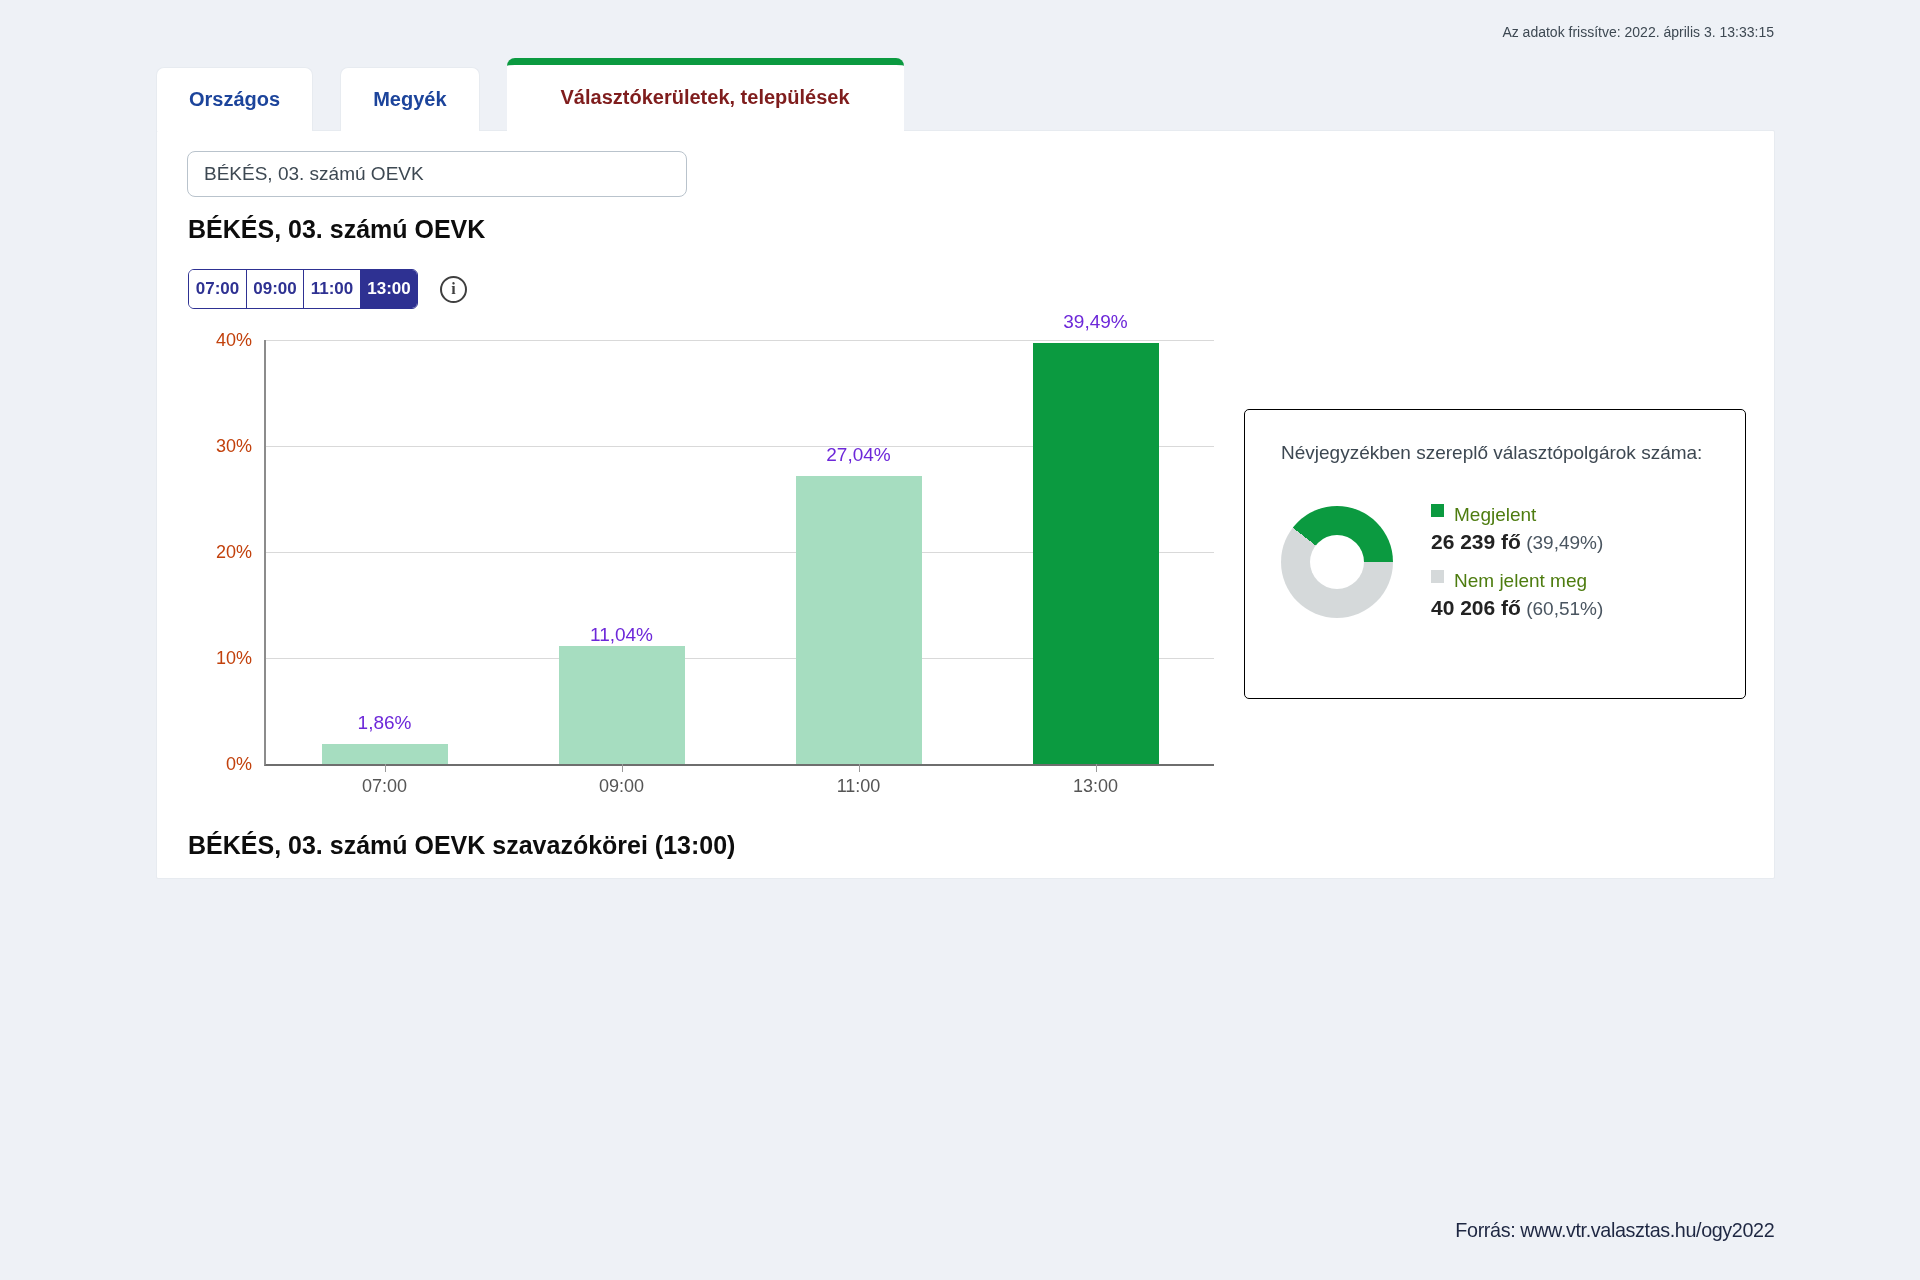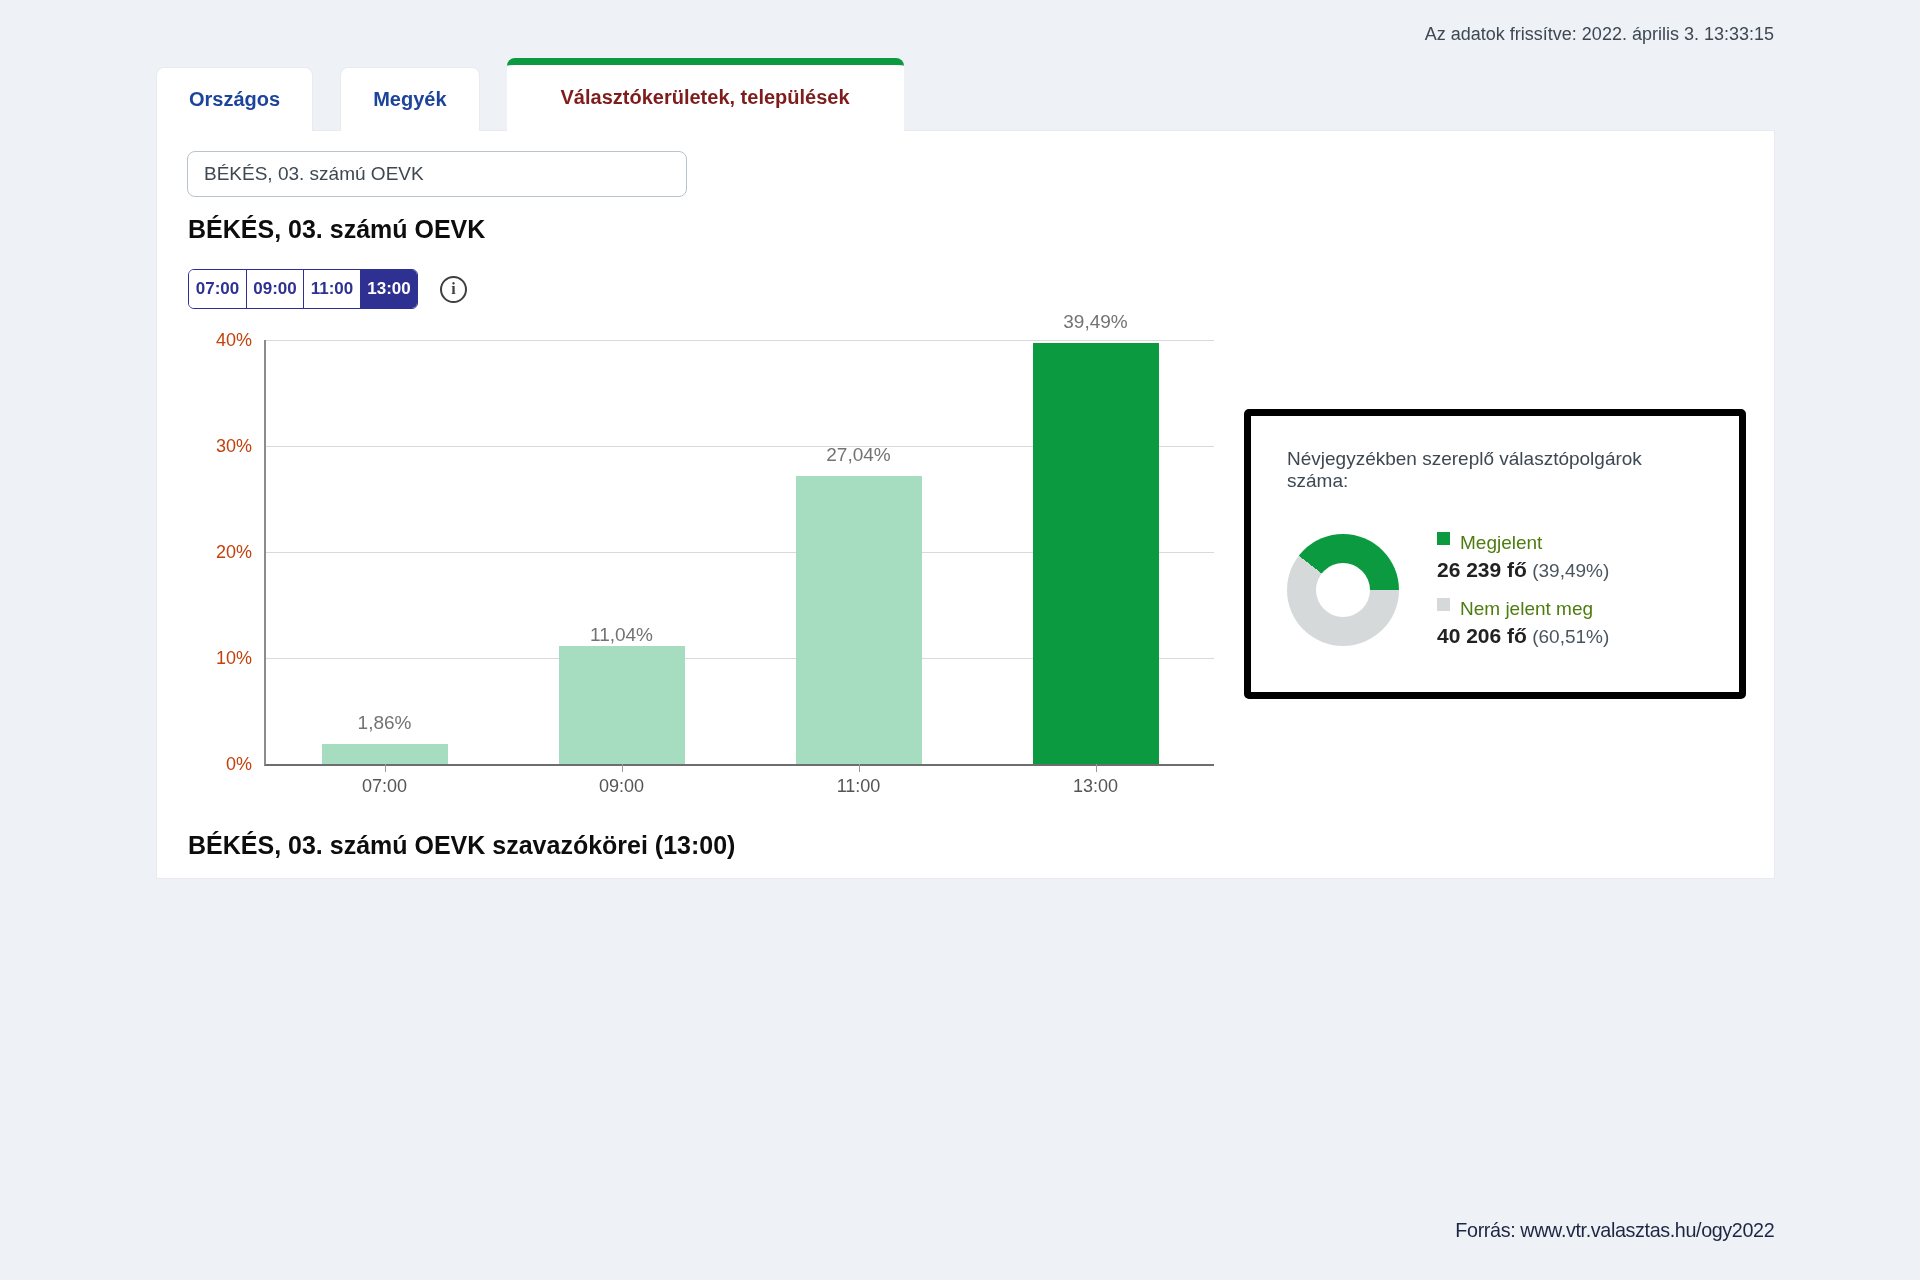--- a/index.html
+++ b/index.html
@@ -6,21 +6,21 @@
   html,body { width:1920px; height:1280px; }
   body {
     position:relative;
     background:#eef1f6;
     font-family:"Liberation Sans", sans-serif;
     color:#333;
     overflow:hidden;
   }
 
   
-  .updated { position:absolute; top:24px; right:146px; font-size:18px; color:#3d4852; }
+  .updated { position:absolute; top:24px; right:146px; font-size:14px; color:#3d4852; }
 
   
   .tabs { position:absolute; left:156px; top:58px; height:73px; display:flex; align-items:flex-end; gap:27px; z-index:3; }
   .tab {
     height:64px; line-height:63px; padding:0 32px;
     background:#ffffff; border:1px solid #e7ebf0; border-bottom:none;
     border-radius:8px 8px 0 0; font-size:20px; font-weight:bold;
     color:#1c449b; cursor:pointer; white-space:nowrap;
   }
   .tab.active {
@@ -63,28 +63,28 @@
 
   
   .plot {
     position:absolute; left:107px; top:209px; width:950px; height:426px;
     border-left:2px solid #8c8c8c; border-bottom:2px solid #6e6e6e;
   }
   .gridline { position:absolute; left:0; width:100%; height:1px; background:#d9d9d9; }
   .ylabel { position:absolute; left:-88px; width:74px; text-align:right; font-size:18px; color:#c2410c; transform:translateY(50%); }
   .slot { position:absolute; bottom:0; height:100%; }
   .bar { position:absolute; bottom:0; left:50%; transform:translateX(-50%); width:126px; }
-  .value-label { position:absolute; left:0; width:100%; text-align:center; font-size:19px; color:#737373; }
+  .value-label { position:absolute; left:0; width:100%; text-align:center; font-size:19px; color:#6d28d9; }
   .xtick { position:absolute; top:100%; left:50%; height:8px; width:0; border-left:1px solid #999; }
   .xlabel { position:absolute; top:calc(100% + 12px); left:0; width:100%; text-align:center; font-size:18px; color:#555; }
 
   
   .card {
     position:absolute; left:1087px; top:278px; width:502px; height:290px;
-    background:#fff; border:7px solid #000000; border-radius:5px;
+    background:#fff; border:1px solid #000000; border-radius:5px;
     padding:32px 36px;
   }
   .card-title { font-size:19px; color:#3d4852; }
   .card-total { font-size:21px; font-weight:bold; color:#222; margin-top:8px; }
   .card-body { display:flex; align-items:center; margin-top:40px; }
   .donut { position:relative; width:112px; height:112px; border-radius:50%; flex:0 0 auto; }
   .donut-hole { position:absolute; left:50%; top:50%; width:54px; height:54px; border-radius:50%; background:#fff; transform:translate(-50%,-50%); }
   .legend { margin-left:38px; }
   .legend-entry { margin-bottom:16px; }
   .legend-entry:last-child { margin-bottom:0; }

